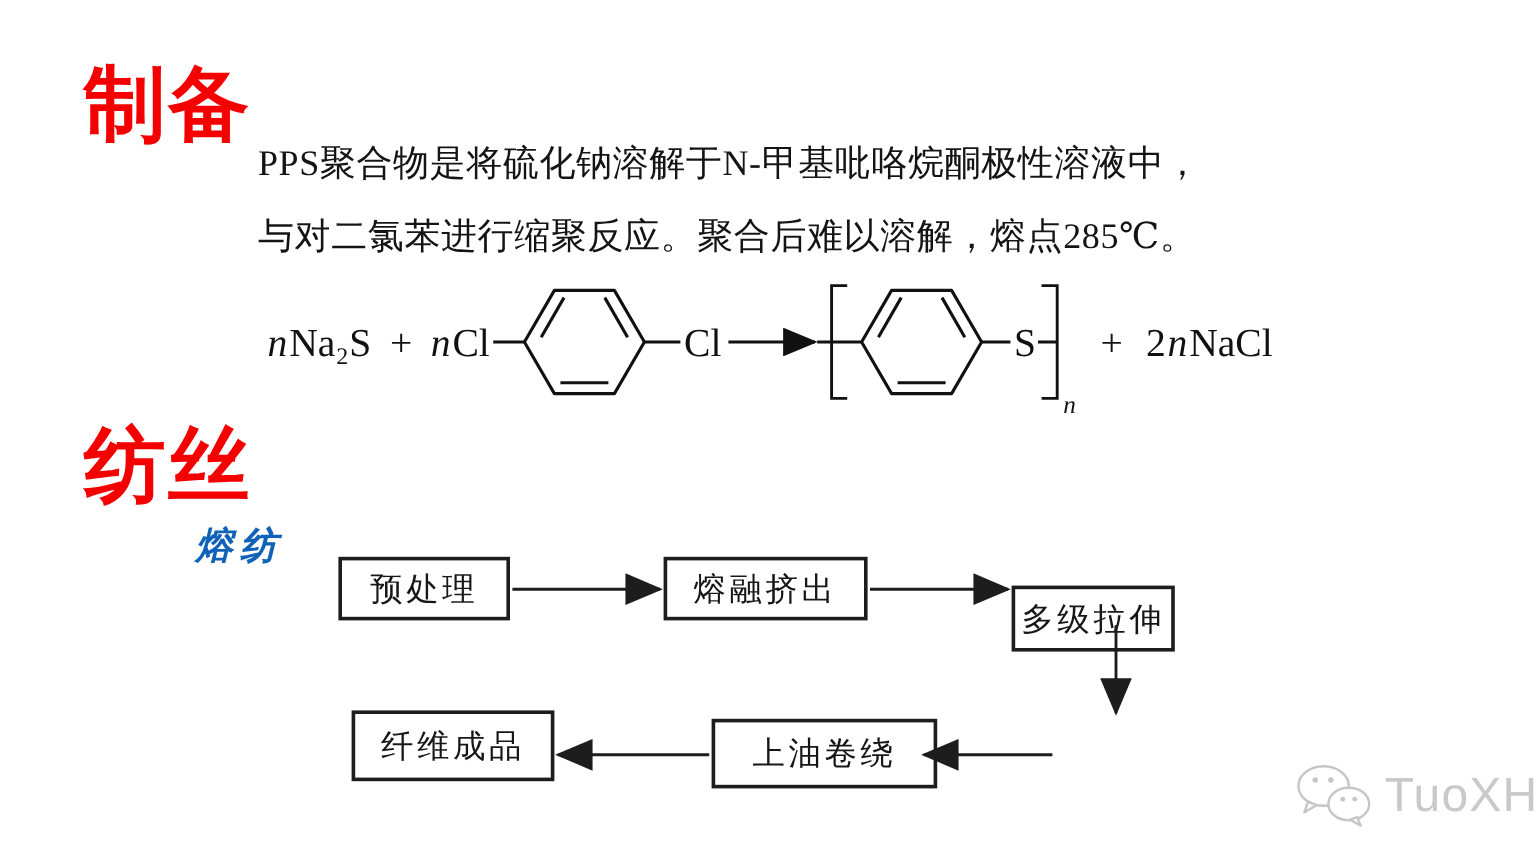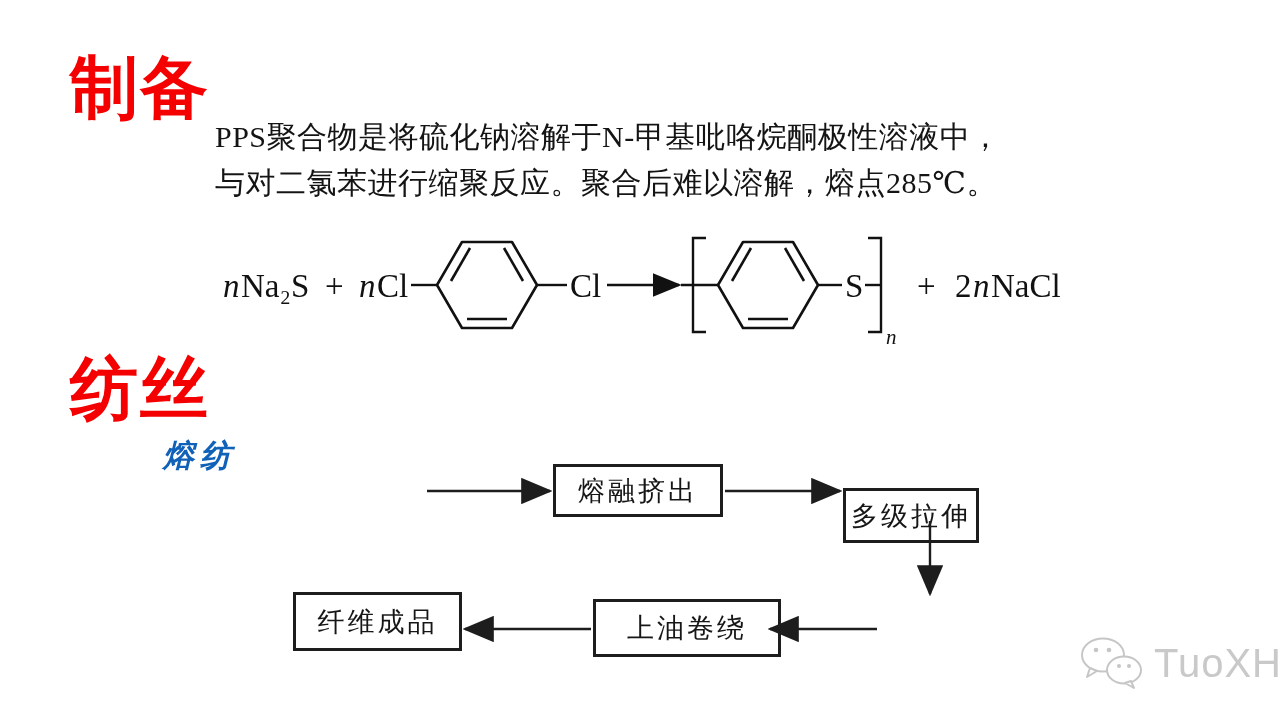--- a/index.html
+++ b/index.html
@@ -13,21 +13,21 @@
     font-weight:900;font-size:68px;line-height:1.05;color:var(--red,#f40000);
     letter-spacing:2px;white-space:nowrap;
   }
   #title-prep{top:52px;}
   #title-spin{top:353px;}
   .para-line{
     position:absolute;left:215px;font-size:30px;line-height:1;white-space:nowrap;
     color:#141414;letter-spacing:0.5px;
   }
   #para1{top:122px;}
-  #para2{top:168px;text-align:center;}
+  #para2{top:183px;text-align:center;}
   .subtitle{
     position:absolute;left:163px;top:442px;font-size:31px;line-height:1;
     color:var(--blue,#1062b8);font-style:italic;font-weight:bold;letter-spacing:6px;
     font-family:Liberation Mono, monospace;white-space:nowrap;
   }
   #equation{position:absolute;left:213px;top:228px;}
   #equation text{font-family:"Liberation Serif","DejaVu Serif",serif;font-size:33px;fill:#111;}
   #equation text.it{font-style:italic;}
   #equation text.sub{font-size:21px;}
   #equation .bond{stroke:#111;stroke-width:2.4;fill:none;}
@@ -105,20 +105,21 @@
     <text x="704" y="69">+</text>
     <text x="742" y="69">2</text>
     <text class="it" x="760" y="69">n</text>
     <text x="778" y="69">NaCl</text>
   </svg>
 
   <div class="sec-title" id="title-spin">纺丝</div>
 
   <div class="subtitle">熔纺</div>
 
+  <div class="flow-box" style="left:282px;top:464px;width:143px;height:53px;">预处理</div>
   <div class="flow-box" style="left:553px;top:464px;width:170px;height:53px;">熔融挤出</div>
   <div class="flow-box" style="left:843px;top:488px;width:136px;height:55px;">多级拉伸</div>
   <div class="flow-box" style="left:293px;top:592px;width:169px;height:59px;">纤维成品</div>
   <div class="flow-box" style="left:593px;top:599px;width:188px;height:58px;">上油卷绕</div>
 
   <svg id="arrows" width="1280" height="720" viewBox="0 0 1280 720">
     <defs>
       <marker id="fah" markerWidth="13" markerHeight="11" refX="12" refY="5.5" orient="auto">
         <path d="M0,0 L13,5.5 L0,11 z" fill="#1d1d1d"></path>
       </marker>

